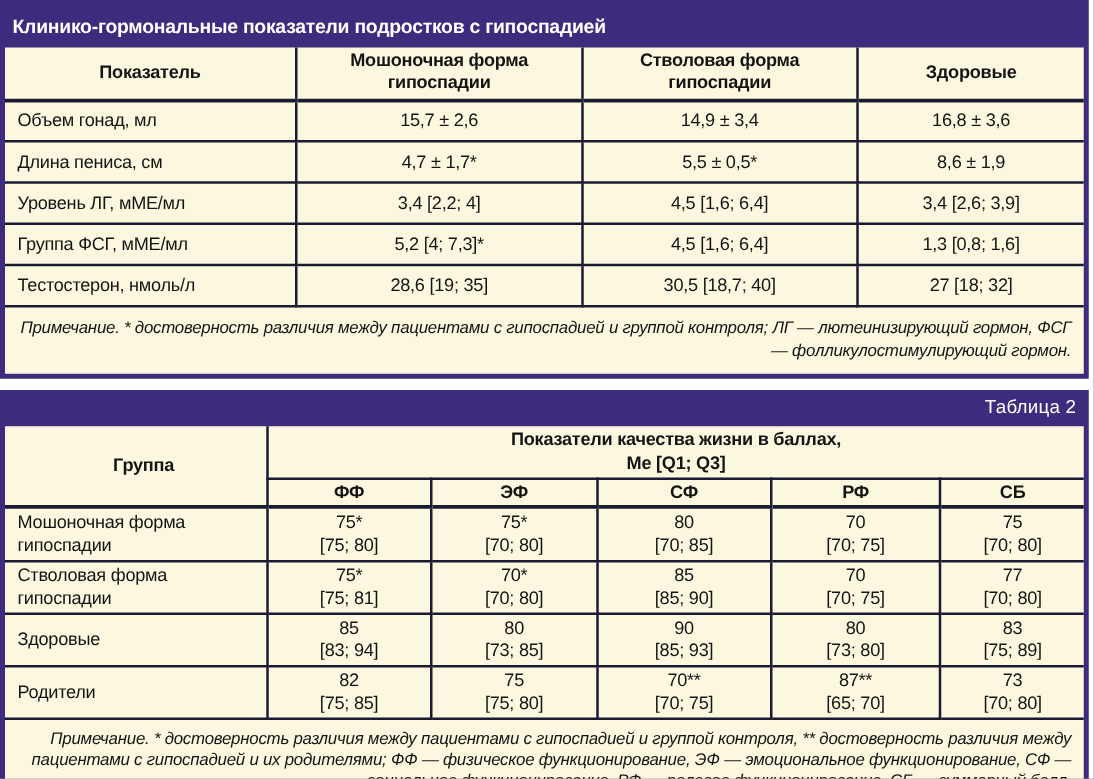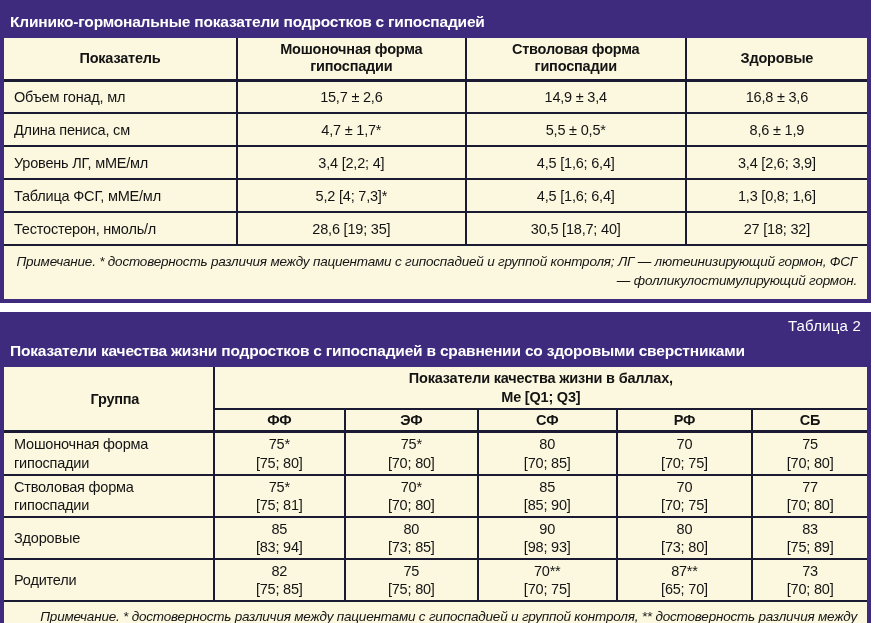--- a/index.html
+++ b/index.html
@@ -111,42 +111,41 @@
         <td>5,5 ± 0,5*</td>
         <td>8,6 ± 1,9</td>
       </tr>
       <tr>
         <td class="lbl">Уровень ЛГ, мМЕ/мл</td>
         <td>3,4 [2,2; 4]</td>
         <td>4,5 [1,6; 6,4]</td>
         <td>3,4 [2,6; 3,9]</td>
       </tr>
       <tr>
-        <td class="lbl">Таблица ФСГ, мМЕ/мл</td>
+        <td class="lbl">Группа ФСГ, мМЕ/мл</td>
         <td>5,2 [4; 7,3]*</td>
         <td>4,5 [1,6; 6,4]</td>
         <td>1,3 [0,8; 1,6]</td>
       </tr>
       <tr>
         <td class="lbl">Тестостерон, нмоль/л</td>
         <td>28,6 [19; 35]</td>
         <td>30,5 [18,7; 40]</td>
         <td>27 [18; 32]</td>
       </tr>
       <tr>
         <td class="note-cell" colspan="4">Примечание. * достоверность различия между пациентами с гипоспадией и группой контроля; ЛГ — лютеинизирующий гормон, ФСГ — фолликулостимулирующий гормон.</td>
       </tr>
     </tbody>
   </table>
 </div>
 
 <div class="tblock">
   <div class="band">
     <div class="band-tag">Таблица 2</div>
-    <div class="band-title">Показатели качества жизни подростков с гипоспадией в сравнении со здоровыми сверстниками</div>
   </div>
   <table class="t2">
     <colgroup>
       <col style="width:24.3%">
         <col style="width:15.2%">
         <col style="width:15.4%">
         <col style="width:16.1%">
         <col style="width:15.7%">
         <col style="width:13.3%">
     </colgroup>
@@ -218,21 +217,21 @@
         <td>
             <span class="v1">85</span>
             <span class="v2">[83; 94]</span>
           </td>
         <td>
             <span class="v1">80</span>
             <span class="v2">[73; 85]</span>
           </td>
         <td>
             <span class="v1">90</span>
-            <span class="v2">[98; 93]</span>
+            <span class="v2">[85; 93]</span>
           </td>
         <td>
             <span class="v1">80</span>
             <span class="v2">[73; 80]</span>
           </td>
         <td>
             <span class="v1">83</span>
             <span class="v2">[75; 89]</span>
           </td>
       </tr>

